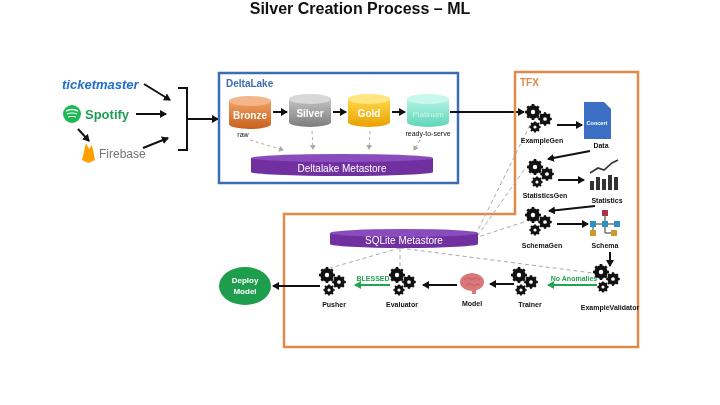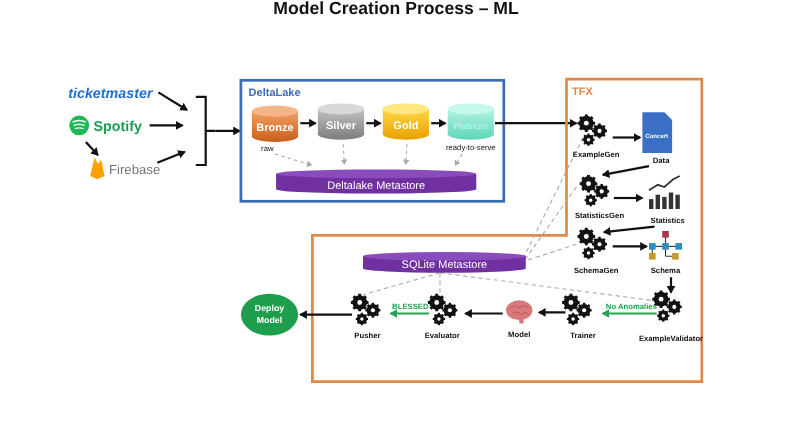--- a/index.html
+++ b/index.html
@@ -7,21 +7,21 @@
   #title { left:0; width:720px; top:22px; text-align:center; font-weight:bold; font-size:16px; color:#111; }
   #diagram { position:absolute; left:0; top:0; }
   .lbl { font-family:"Liberation Sans", sans-serif; font-weight:bold; font-size:7px; fill:#111; }
   .cyl-text { font-family:"Liberation Sans", sans-serif; font-weight:bold; font-size:10px; fill:#fff; }
   .meta-text { font-family:"Liberation Sans", sans-serif; font-size:10px; fill:#fff; }
   .src { font-family:"Liberation Sans", sans-serif; }
 </style>
 </head>
 <body>
 
-<div id="title">Model Creation Process – ML</div>
+<div id="title">Silver Creation Process – ML</div>
 
 <svg id="diagram" width="720" height="405" viewBox="0 0 720 405">
   <defs>
     <marker id="ah" markerWidth="8" markerHeight="8" refX="6" refY="4" orient="auto" markerUnits="userSpaceOnUse">
       <path d="M0,0 L7,4 L0,8 Z" fill="#111"></path>
     </marker>
     <marker id="ahg" markerWidth="8" markerHeight="8" refX="6" refY="4" orient="auto" markerUnits="userSpaceOnUse">
       <path d="M0,0 L7,4 L0,8 Z" fill="#22a352"></path>
     </marker>
     <marker id="ahd" markerWidth="6" markerHeight="6" refX="4" refY="3" orient="auto" markerUnits="userSpaceOnUse">

